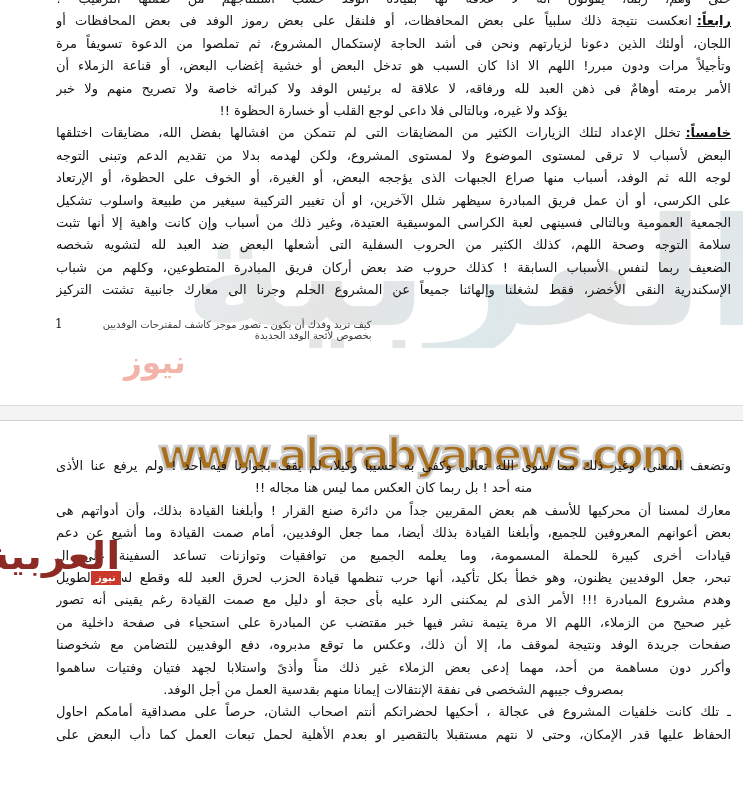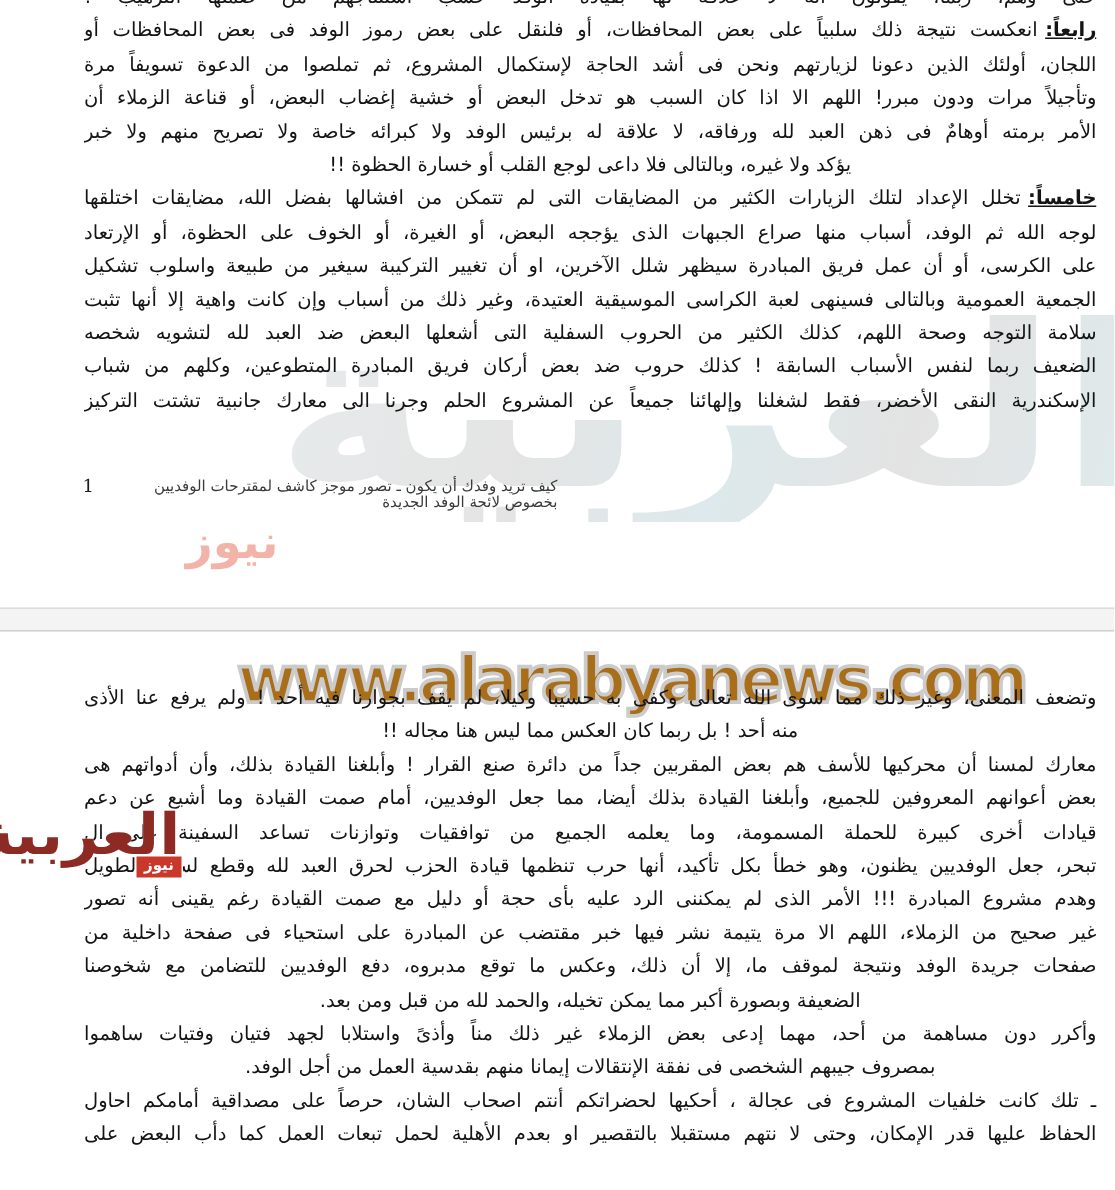--- a/index.html
+++ b/index.html
@@ -138,20 +138,21 @@
         <div class="line"><span>اللجان، أولئك الذين دعونا لزيارتهم ونحن فى أشد الحاجة لإستكمال المشروع، ثم تملصوا من الدعوة تسويفاً مرة</span></div>
 
         <div class="line"><span>وتأجيلاً مرات ودون مبرر! اللهم الا اذا كان السبب هو تدخل البعض أو خشية إغضاب البعض، أو قناعة الزملاء أن</span></div>
 
         <div class="line"><span>الأمر برمته أوهامٌ فى ذهن العبد لله ورفاقه، لا علاقة له برئيس الوفد ولا كبرائه خاصة ولا تصريح منهم ولا خبر</span></div>
 
         <div class="line center"><span>يؤكد ولا غيره، وبالتالى فلا داعى لوجع القلب أو خسارة الحظوة !!</span></div>
 
         <div class="line"><span class="lead">خامساً:</span><span>تخلل الإعداد لتلك الزيارات الكثير من المضايقات التى لم تتمكن من افشالها بفضل الله، مضايقات اختلقها</span></div>
 
+        <div class="line"><span>البعض لأسباب لا ترقى لمستوى الموضوع ولا لمستوى المشروع، ولكن لهدمه بدلا من تقديم الدعم وتبنى التوجه</span></div>
 
         <div class="line"><span>لوجه الله ثم الوفد، أسباب منها صراع الجبهات الذى يؤججه البعض، أو الغيرة، أو الخوف على الحظوة، أو الإرتعاد</span></div>
 
         <div class="line"><span>على الكرسى، أو أن عمل فريق المبادرة سيظهر شلل الآخرين، او أن تغيير التركيبة سيغير من طبيعة واسلوب تشكيل</span></div>
 
         <div class="line"><span>الجمعية العمومية وبالتالى فسينهى لعبة الكراسى الموسيقية العتيدة، وغير ذلك من أسباب وإن كانت واهية إلا أنها تثبت</span></div>
 
         <div class="line"><span>سلامة التوجه وصحة اللهم، كذلك الكثير من الحروب السفلية التى أشعلها البعض ضد العبد لله لتشويه شخصه</span></div>
 
         <div class="line"><span>الضعيف ربما لنفس الأسباب السابقة ! كذلك حروب ضد بعض أركان فريق المبادرة المتطوعين، وكلهم من شباب</span></div>
@@ -185,21 +186,20 @@
         <div class="line"><span>قيادات أخرى كبيرة للحملة المسمومة، وما يعلمه الجميع من توافقيات وتوازنات تساعد السفينة على ال</span></div>
 
         <div class="line"><span>تبحر، جعل الوفديين يظنون، وهو خطأ بكل تأكيد، أنها حرب تنظمها قيادة الحزب لحرق العبد لله وقطع لسانه الطويل</span></div>
 
         <div class="line"><span>وهدم مشروع المبادرة !!! الأمر الذى لم يمكننى الرد عليه بأى حجة أو دليل مع صمت القيادة رغم يقينى أنه تصور</span></div>
 
         <div class="line"><span>غير صحيح من الزملاء، اللهم الا مرة يتيمة نشر فيها خبر مقتضب عن المبادرة على استحياء فى صفحة داخلية من</span></div>
 
         <div class="line"><span>صفحات جريدة الوفد ونتيجة لموقف ما، إلا أن ذلك، وعكس ما توقع مدبروه، دفع الوفديين للتضامن مع شخوصنا</span></div>
 
-        <div class="line center"><span>الضعيفة وبصورة أكبر مما يمكن تخيله، والحمد لله من قبل ومن بعد.</span></div>
 
 
         <div class="line"><span>وأكرر دون مساهمة من أحد، مهما إدعى بعض الزملاء غير ذلك مناً وأذىً واستلابا لجهد فتيان وفتيات ساهموا</span></div>
 
         <div class="line center"><span>بمصروف جيبهم الشخصى فى نفقة الإنتقالات إيمانا منهم بقدسية العمل من أجل الوفد.</span></div>
 
         <div class="line"><span>ـ تلك كانت خلفيات المشروع فى عجالة ، أحكيها لحضراتكم أنتم اصحاب الشان، حرصاً على مصداقية أمامكم احاول</span></div>
 
         <div class="line"><span>الحفاظ عليها قدر الإمكان، وحتى لا نتهم مستقبلا بالتقصير او بعدم الأهلية لحمل تبعات العمل كما دأب البعض على</span></div>
       </div>

